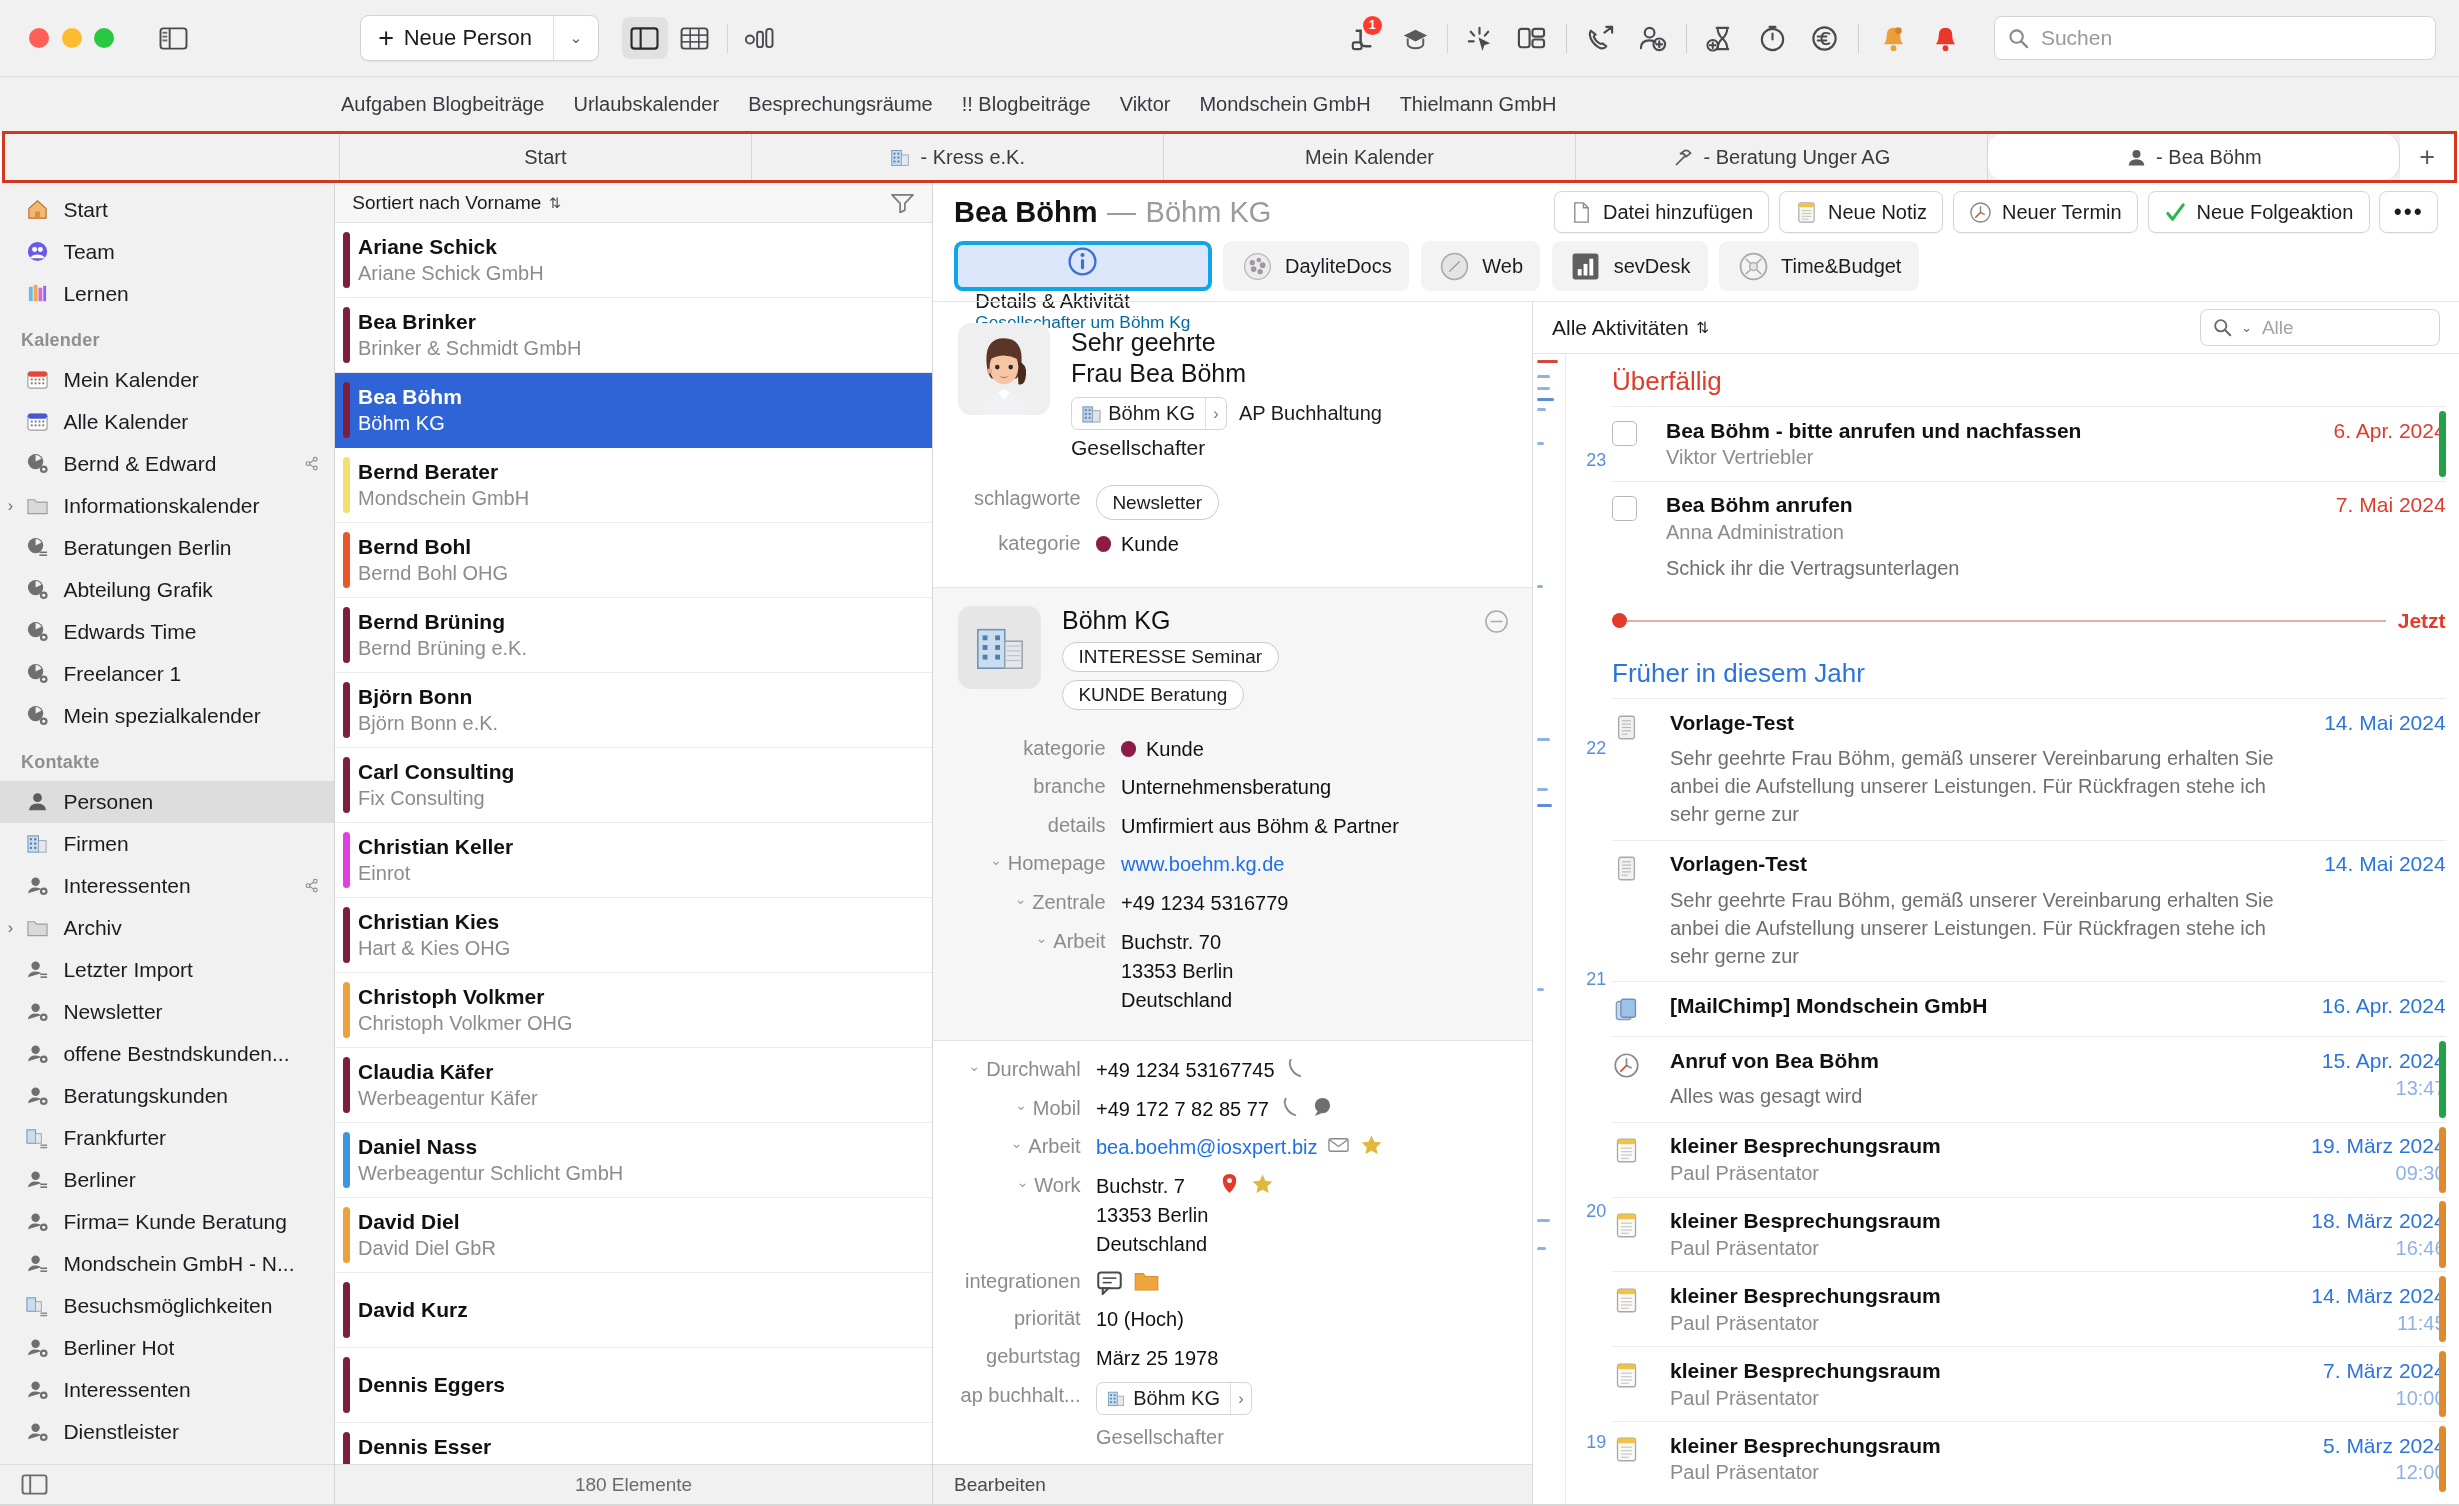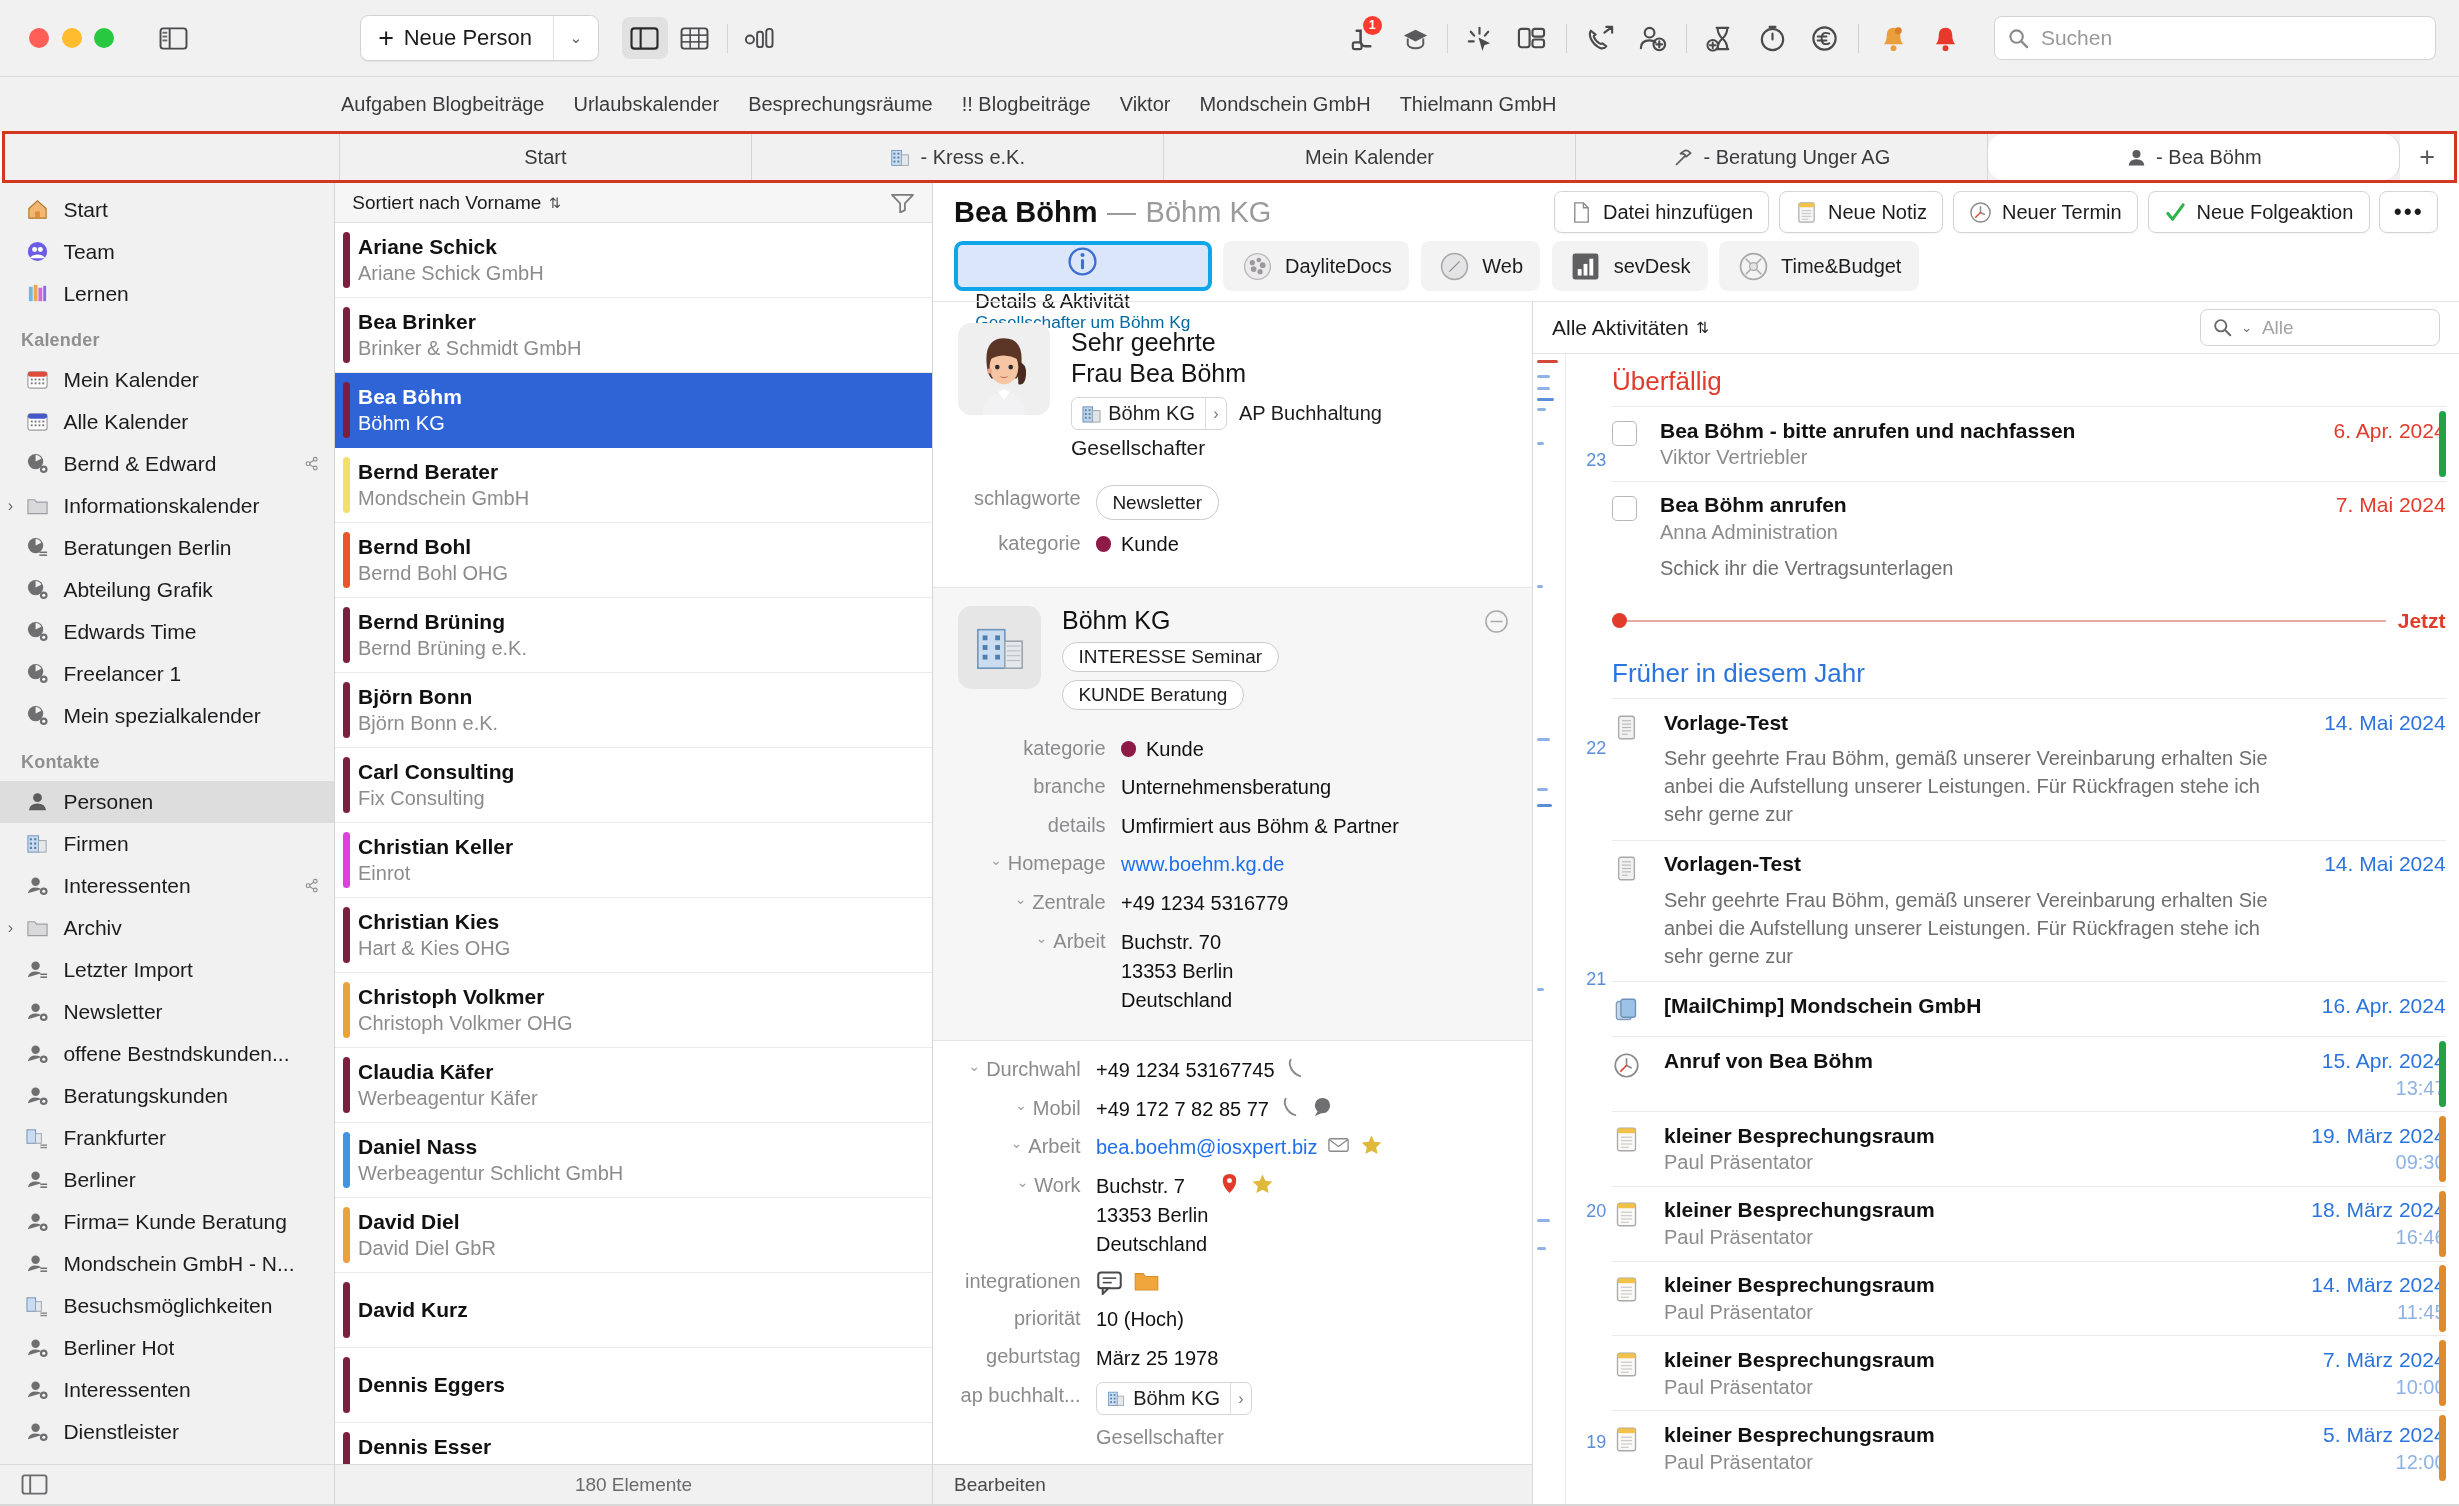--- a/index.html
+++ b/index.html
@@ -266,21 +266,21 @@
   }
   .act-body { flex:1; display:flex; min-height:0; }
   .minimap { width: 33px; flex:0 0 33px; border-right:1px solid #eceaec; position:relative; background:#fff; }
   .mm-tick { position:absolute; left:3.8px; height:2.9px; border-radius:1.9px; }
   .gutter { width: 46px; flex:0 0 46px; position:relative; }
   .gut-num { position:absolute; right:5.8px; font-size:18px; color:#5b8dd9; }
   .act-list { flex:1; overflow:hidden; position:relative; padding-right: 13.4px; }
   .sect-title { font-size: 26px; font-weight: 400; padding: 11.5px 0 9.6px 0; }
   .sect-title.red { color:#e03b2b; }
   .sect-title.blue { color:#2b74dd; }
-  .act-item { border-top:1px solid #eceaec; padding: 11.5px 0 11.5px 0; display:flex; gap: 23px; }
+  .act-item { border-top:1px solid #eceaec; padding: 11.5px 0 11.5px 0; display:flex; gap: 29px; }
   .act-chk { width: 25px; height:25px; flex:0 0 25px; border:1.9px solid #b7b6b8; border-radius:4.8px; margin-top:2.9px; }
   .act-ico { width: 29px; height:29px; flex:0 0 29px; display:flex; align-items:center; justify-content:center; margin-top:1.9px; }
   .act-main { flex:1; min-width:0; }
   .act-t { font-size: 21px; color:#111; font-weight: 600; }
   .act-s { font-size: 20px; color:#8c8b8d; margin-top: 3.8px; }
   .act-note { font-size: 20px; color:#6f6e70; margin-top: 9.6px; line-height:1.4; }
   .act-right { text-align:right; white-space:nowrap; padding-left: 13.4px; }
   .act-date { font-size: 21px; }
   .act-date.red { color:#e03b2b; }
   .act-date.blue { color:#2b74dd; }
@@ -1573,20 +1573,21 @@
                 <div class="act-item" style="position: relative;">
                   <span class="act-ico">
                     <svg width="27" height="27" viewBox="0 0 24 24">
                       <circle cx="12" cy="12" r="10" fill="none" stroke="#8a898b" stroke-width="1.5"></circle>
                       <path d="M12 12 L12 6 M12 12 L16 14" stroke="#8a898b" stroke-width="1.5" stroke-linecap="round"></path>
                       <path d="M12 12 L7 17" stroke="#d4483a" stroke-width="1.5" stroke-linecap="round"></path>
                     </svg>
                   </span>
                   <div class="act-main">
                     <div class="act-t">Anruf von Bea Böhm</div>
+                    <div class="act-note">Alles was gesagt wird</div>
                   </div>
                   <div class="act-right">
                     <div class="act-date blue">15. Apr. 2024</div>
                     <div class="act-time">13:47</div>
                   </div>
                   <span class="edgebar" style="background:#24a148;top:3.8px;bottom:3.8px;"></span>
                 </div>
                 <div class="act-item" style="position: relative;">
                   <span class="act-ico">
                     <svg width="27" height="27" viewBox="0 0 24 24">

